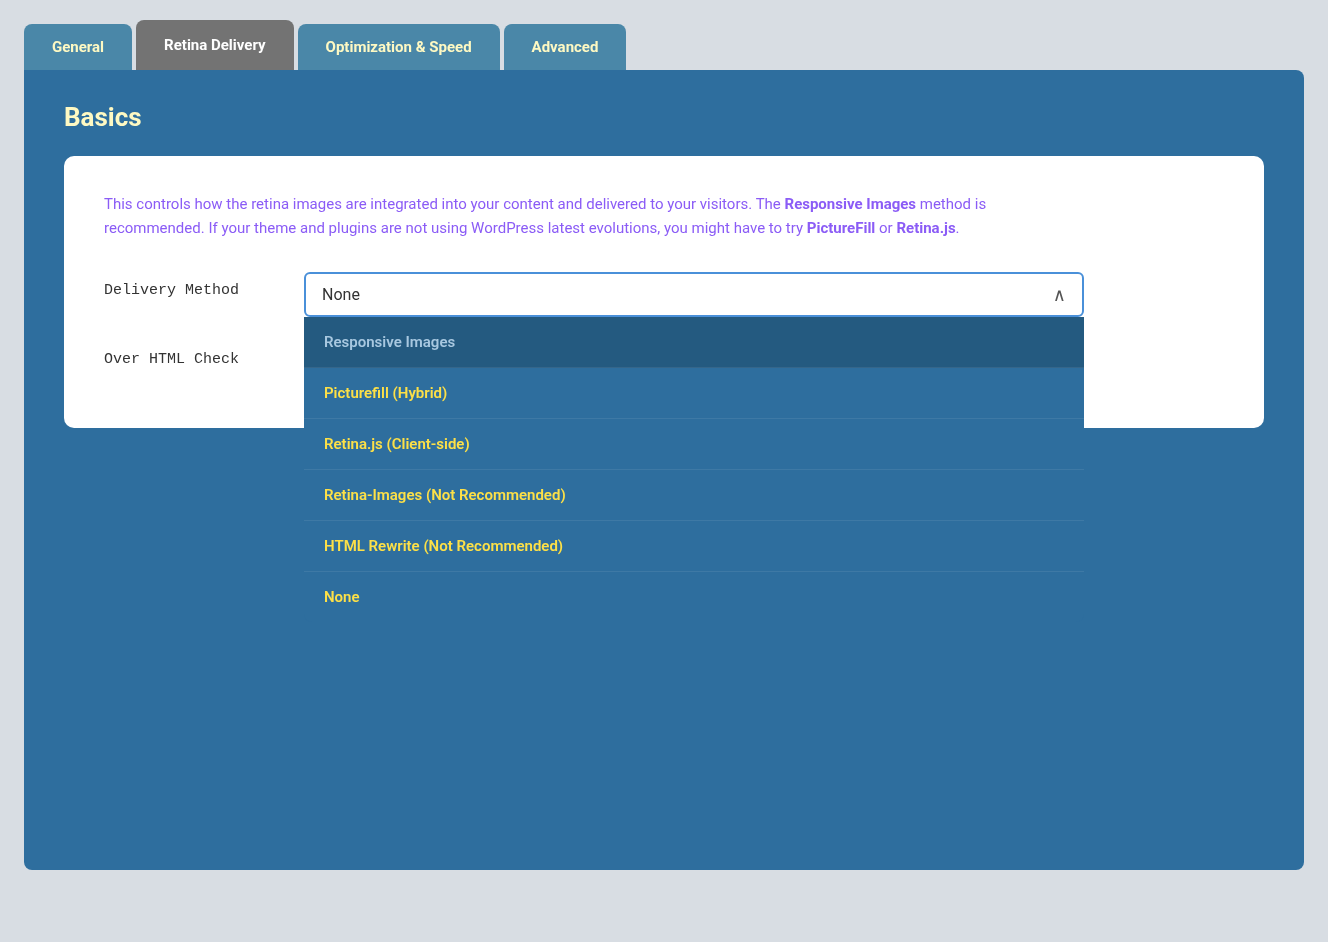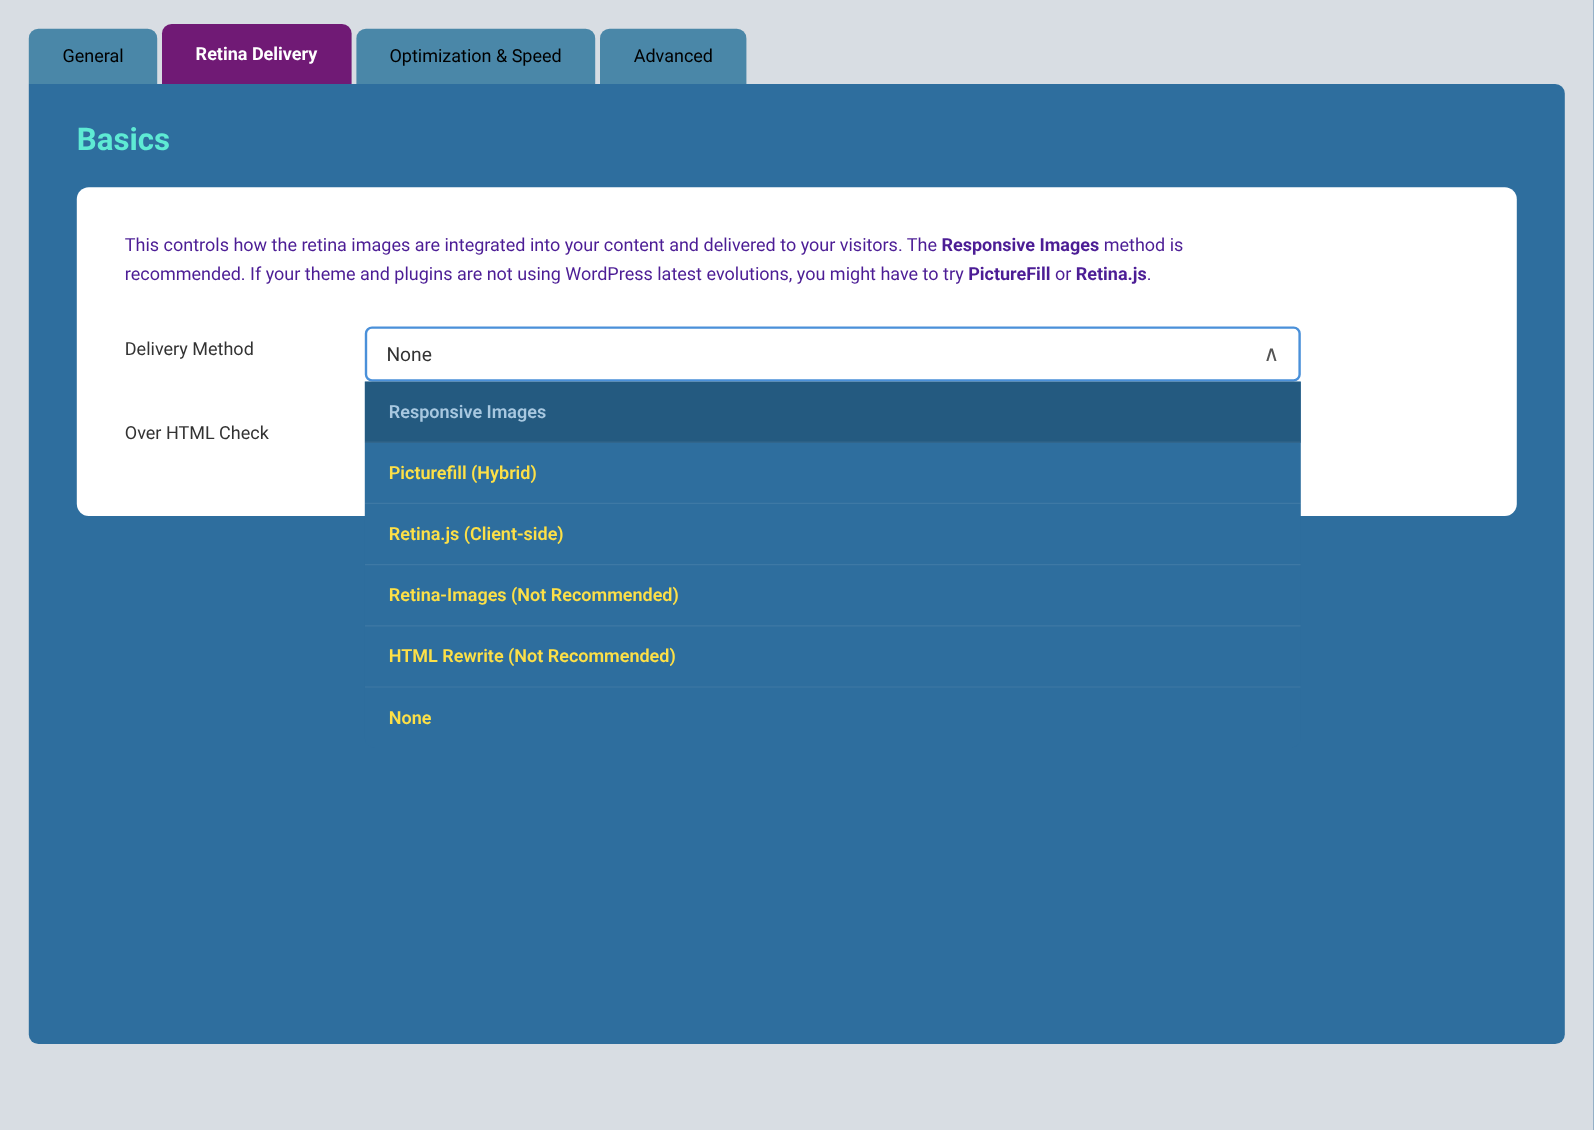--- a/index.html
+++ b/index.html
@@ -22,61 +22,61 @@
       align-items: flex-end;
       gap: 4px;
       padding: 0 0 0 0;
     }
 
     .tab {
       padding: 14px 28px;
       border-radius: 8px 8px 0 0;
       cursor: pointer;
       font-size: 15px;
-      color: #000000;
+      color: #fef9c3;
       background-color: #4a87a8;
       border: none;
       outline: none;
-      font-weight: 400;
+      font-weight: 700;
       user-select: none;
     }
 
     .tab.active {
-      background-color: #701a75;
+      background-color: #737373;
       color: #ffffff;
       font-weight: 700;
       padding: 16px 28px;
     }
 
     
     .main-content {
       background-color: #2e6e9e;
       border-radius: 0 8px 8px 8px;
       padding: 32px 40px 40px 40px;
       min-height: 800px;
     }
 
     .section-title {
-      color: #5eead4;
+      color: #fef9c3;
       font-size: 26px;
       font-weight: 700;
       margin-bottom: 24px;
     }
 
     
     .card {
       background-color: #ffffff;
       border-radius: 10px;
       padding: 36px 40px 36px 40px;
       position: relative;
     }
 
     .description-text {
       font-size: 15px;
-      color: #4c1d95;
+      color: #8b5cf6;
       line-height: 1.6;
       margin-bottom: 32px;
       max-width: 900px;
     }
 
     .description-text strong {
       font-weight: 700;
     }
 
     
@@ -85,20 +85,21 @@
       align-items: flex-start;
       margin-bottom: 24px;
     }
 
     .form-label {
       font-size: 15px;
       color: #333333;
       width: 200px;
       flex-shrink: 0;
       padding-top: 10px;
+      font-family: Liberation Mono, monospace;
     }
 
     .form-control-wrapper {
       flex: 1;
       position: relative;
     }
 
     
     .select-box {
       width: 100%;

